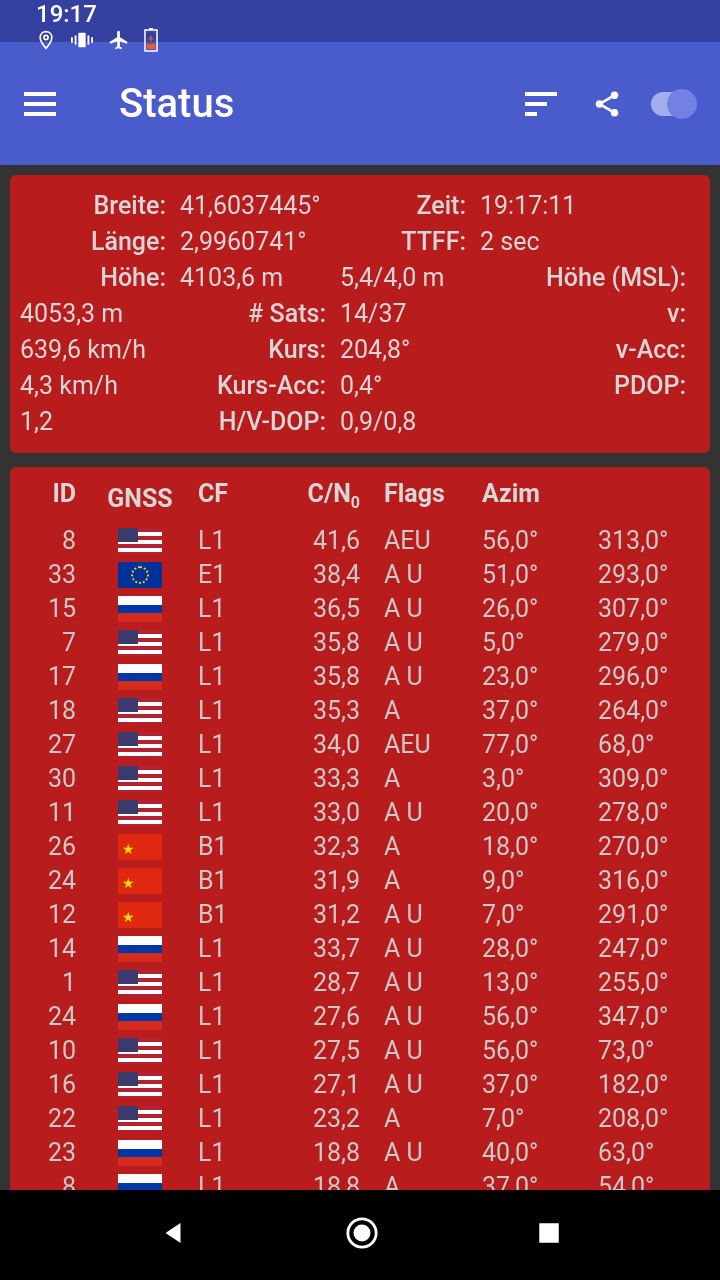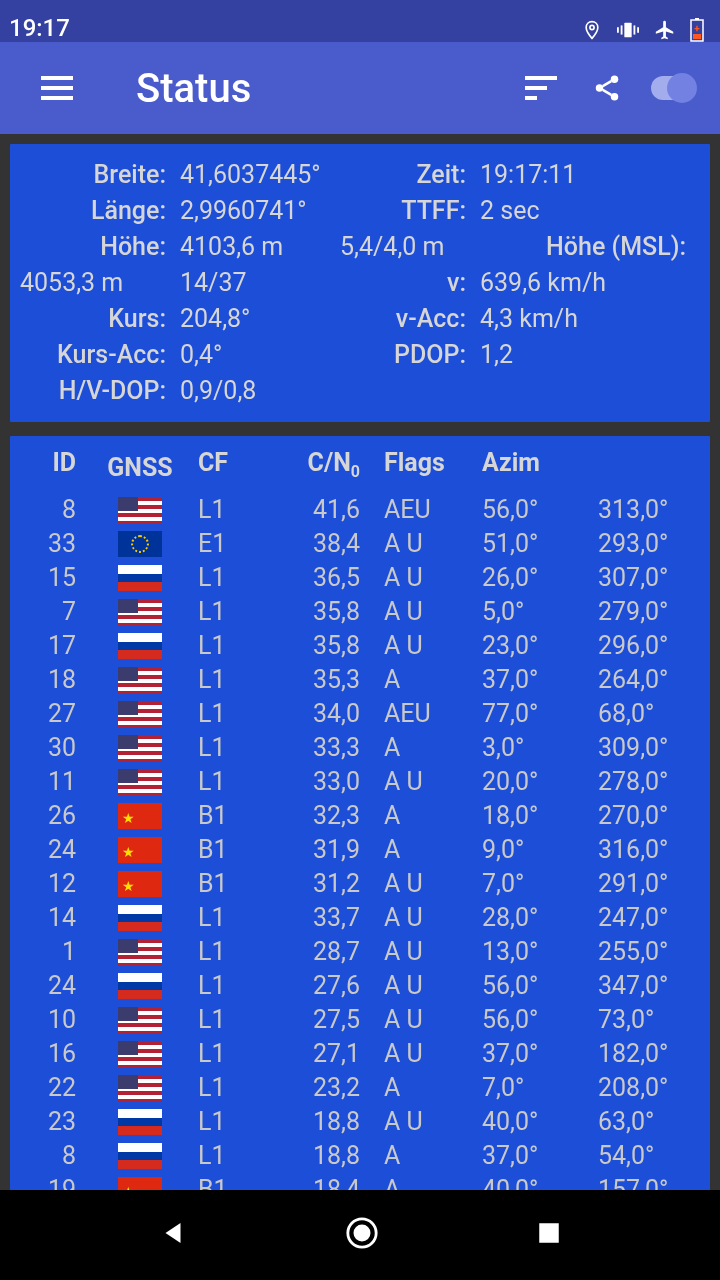--- a/index.html
+++ b/index.html
@@ -10,36 +10,37 @@
     color: #c9c9c9;
     overflow: hidden;
   }
 
   
   .status-bar {
     height: 42px;
     background: #3541a0;
     color: #fff;
     display: flex;
-    align-items: flex-end;
+    align-items: flex-start;
     justify-content: space-between;
-    padding: 0 16px 0 9px;
+    padding: 0 16px 0 36px;
     font-size: 24px;
     font-weight: 500;
+    flex-direction: column;
   }
   .status-icons { display: flex; align-items: center; gap: 14px; }
   .status-icons svg { display: block; }
 
   
   .app-bar {
-    height: 92px;
+    height: 123px;
     background: #4a5bcb;
     display: flex;
     align-items: center;
-    padding: 0 14px 0 24px;
+    padding: 0 14px 0 7px;
   }
   .app-title {
     color: #fff;
     font-size: 40px;
     font-weight: 500;
     margin-left: 46px;
     flex: 1;
   }
   .app-bar .action { width: 66px; display: flex; justify-content: center; align-items: center; }
   .toggle {
@@ -58,22 +59,22 @@
   }
 
   
   .content {
     background: #333333;
     padding: 10px;
     height: calc(1190px - 42px);
     overflow: hidden;
   }
   .card {
-    background: #1d4ed8;
-    border-radius: 1px;
+    background: #b91c1c;
+    border-radius: 6px;
     padding: 14px 10px;
   }
   .fix-grid {
     display: grid;
     grid-template-columns: 160px 160px 140px 1fr;
     row-gap: 2px;
     font-size: 25px;
     line-height: 34px;
   }
   .fix-grid .lbl { text-align: right; padding-right: 14px; color: #d6d6d6; font-weight: 500;}
@@ -208,20 +209,21 @@
       <div class="val">2,9960741°</div>
       <div class="lbl">TTFF:</div>
       <div class="val">2 sec</div>
 
       <div class="lbl">Höhe:</div>
       <div class="val">4103,6 m</div>
       <div class="val">5,4/4,0 m</div>
 
       <div class="lbl">Höhe (MSL):</div>
       <div class="val">4053,3 m</div>
+      <div class="lbl"># Sats:</div>
       <div class="val">14/37</div>
 
       <div class="lbl">v:</div>
       <div class="val">639,6 km/h</div>
       <div class="lbl">Kurs:</div>
       <div class="val">204,8°</div>
 
       <div class="lbl">v-Acc:</div>
       <div class="val">4,3 km/h</div>
       <div class="lbl">Kurs-Acc:</div>

